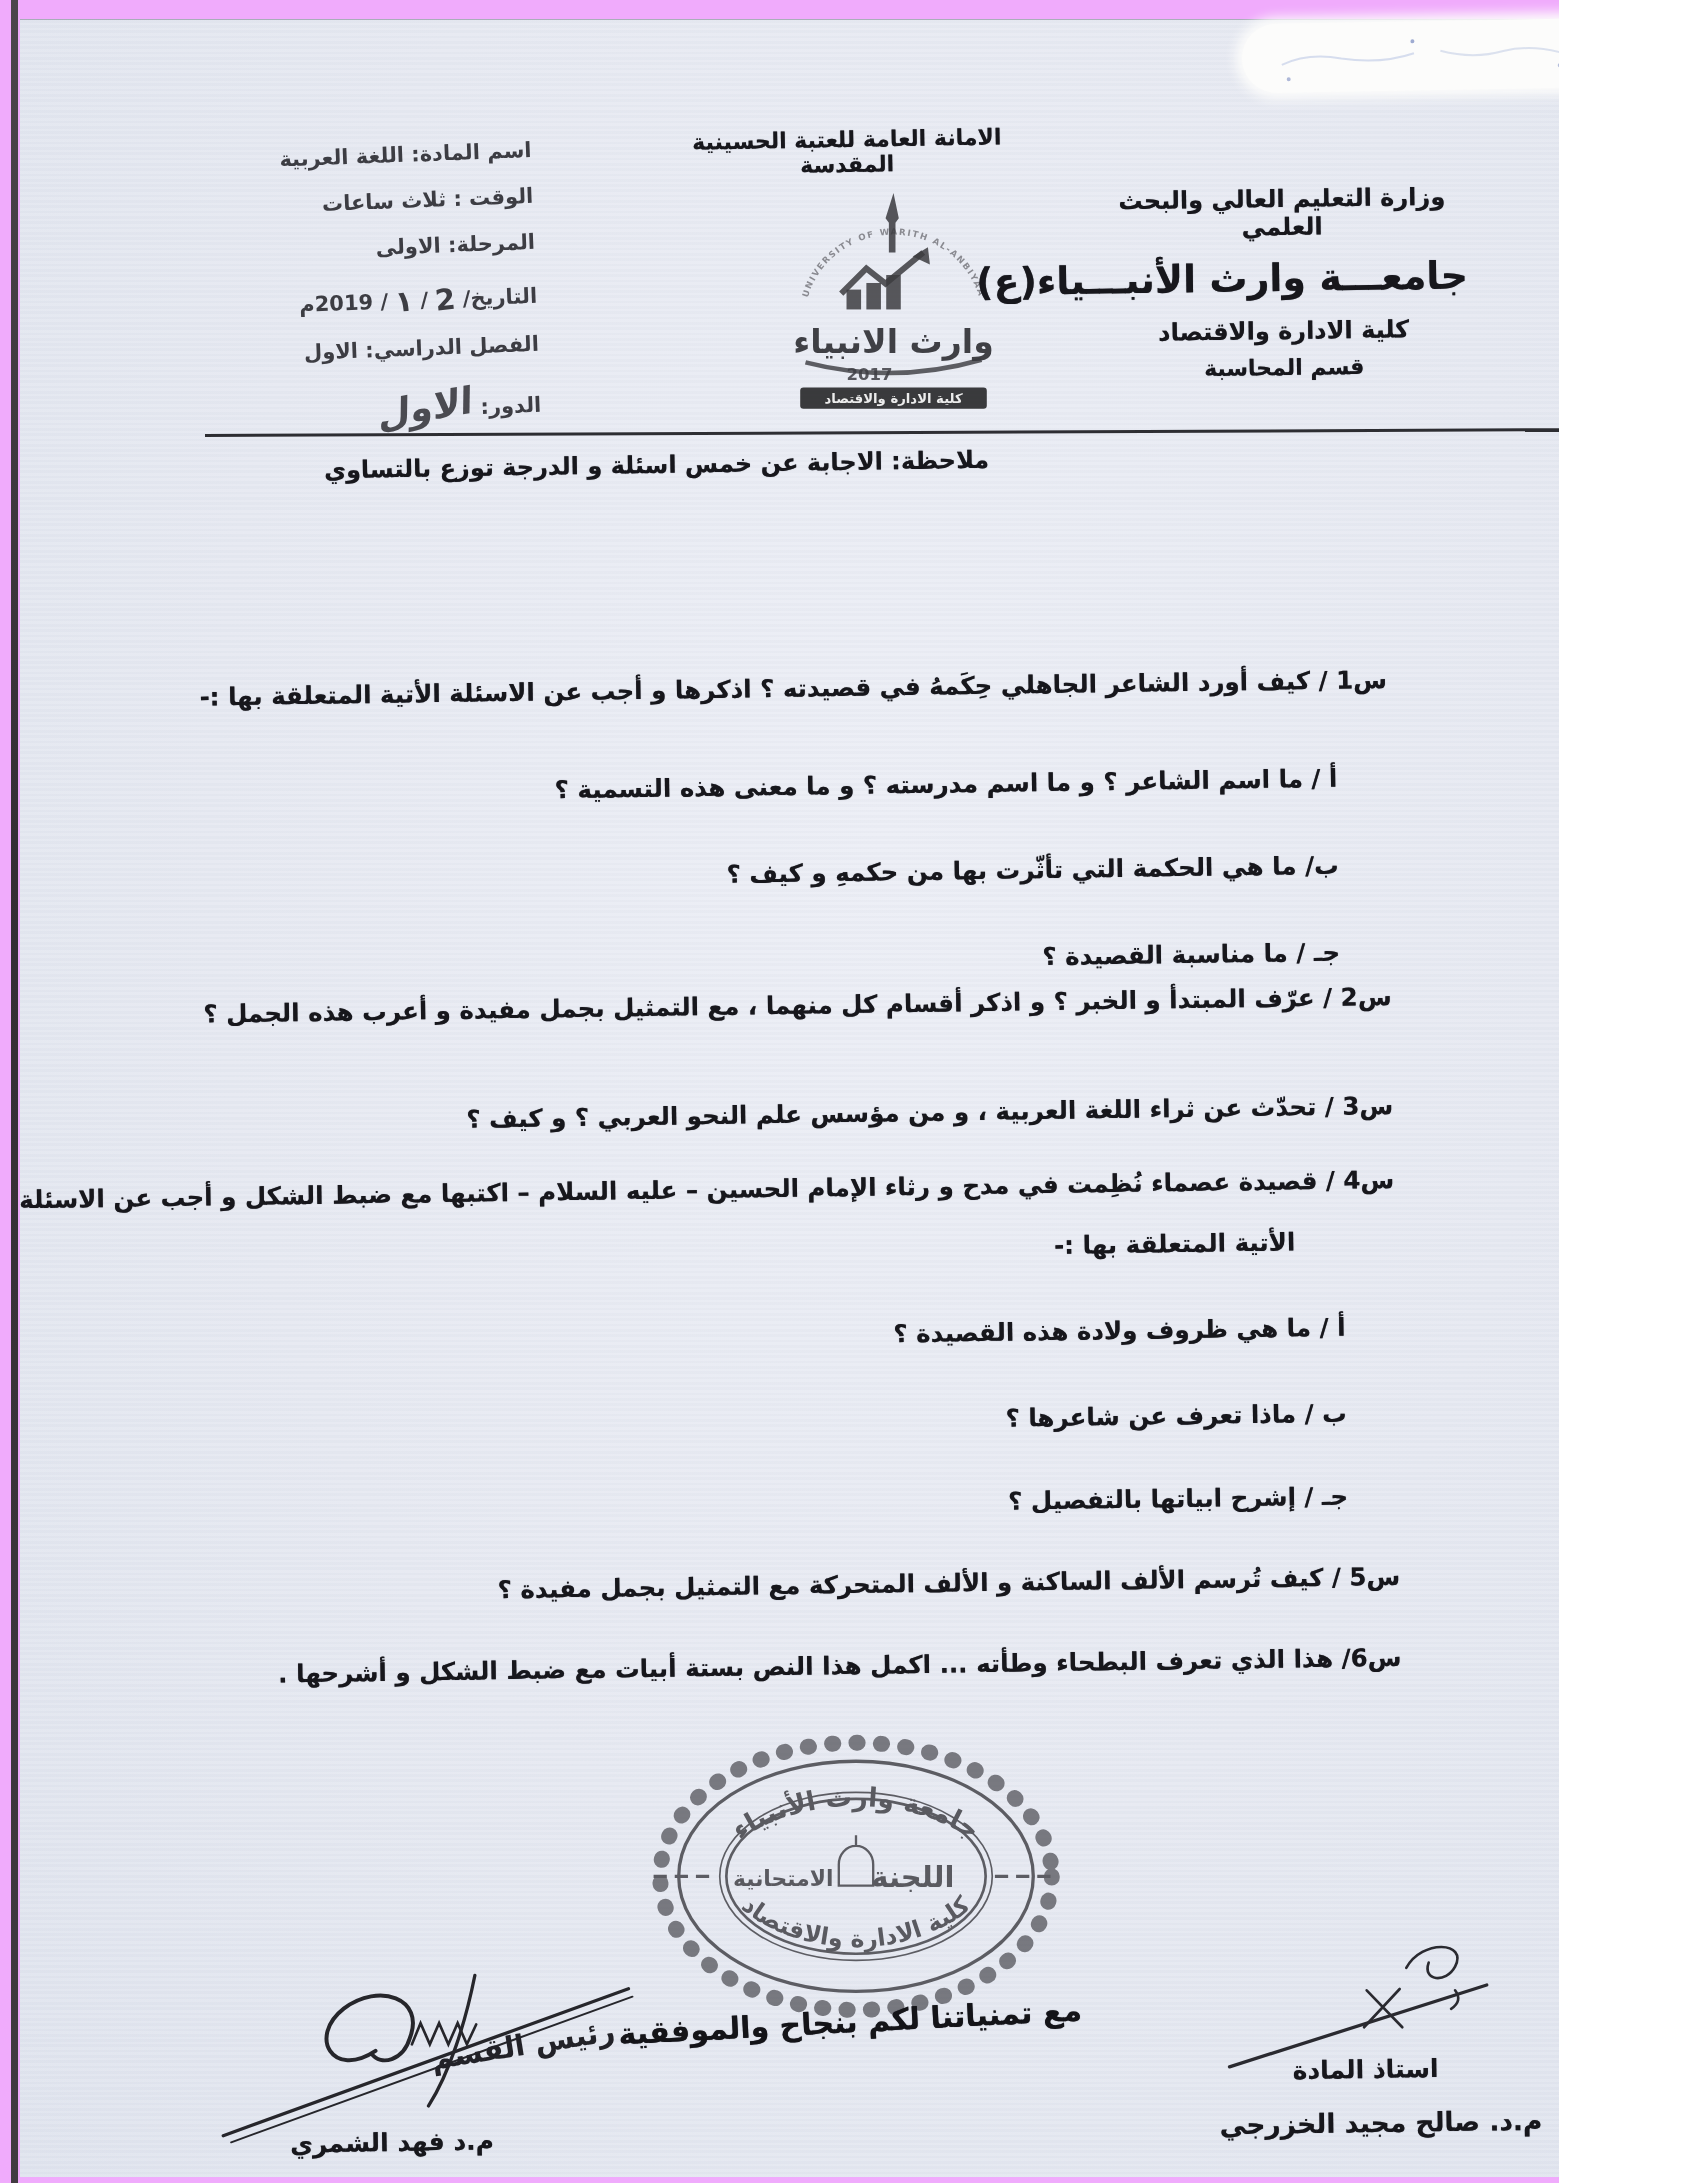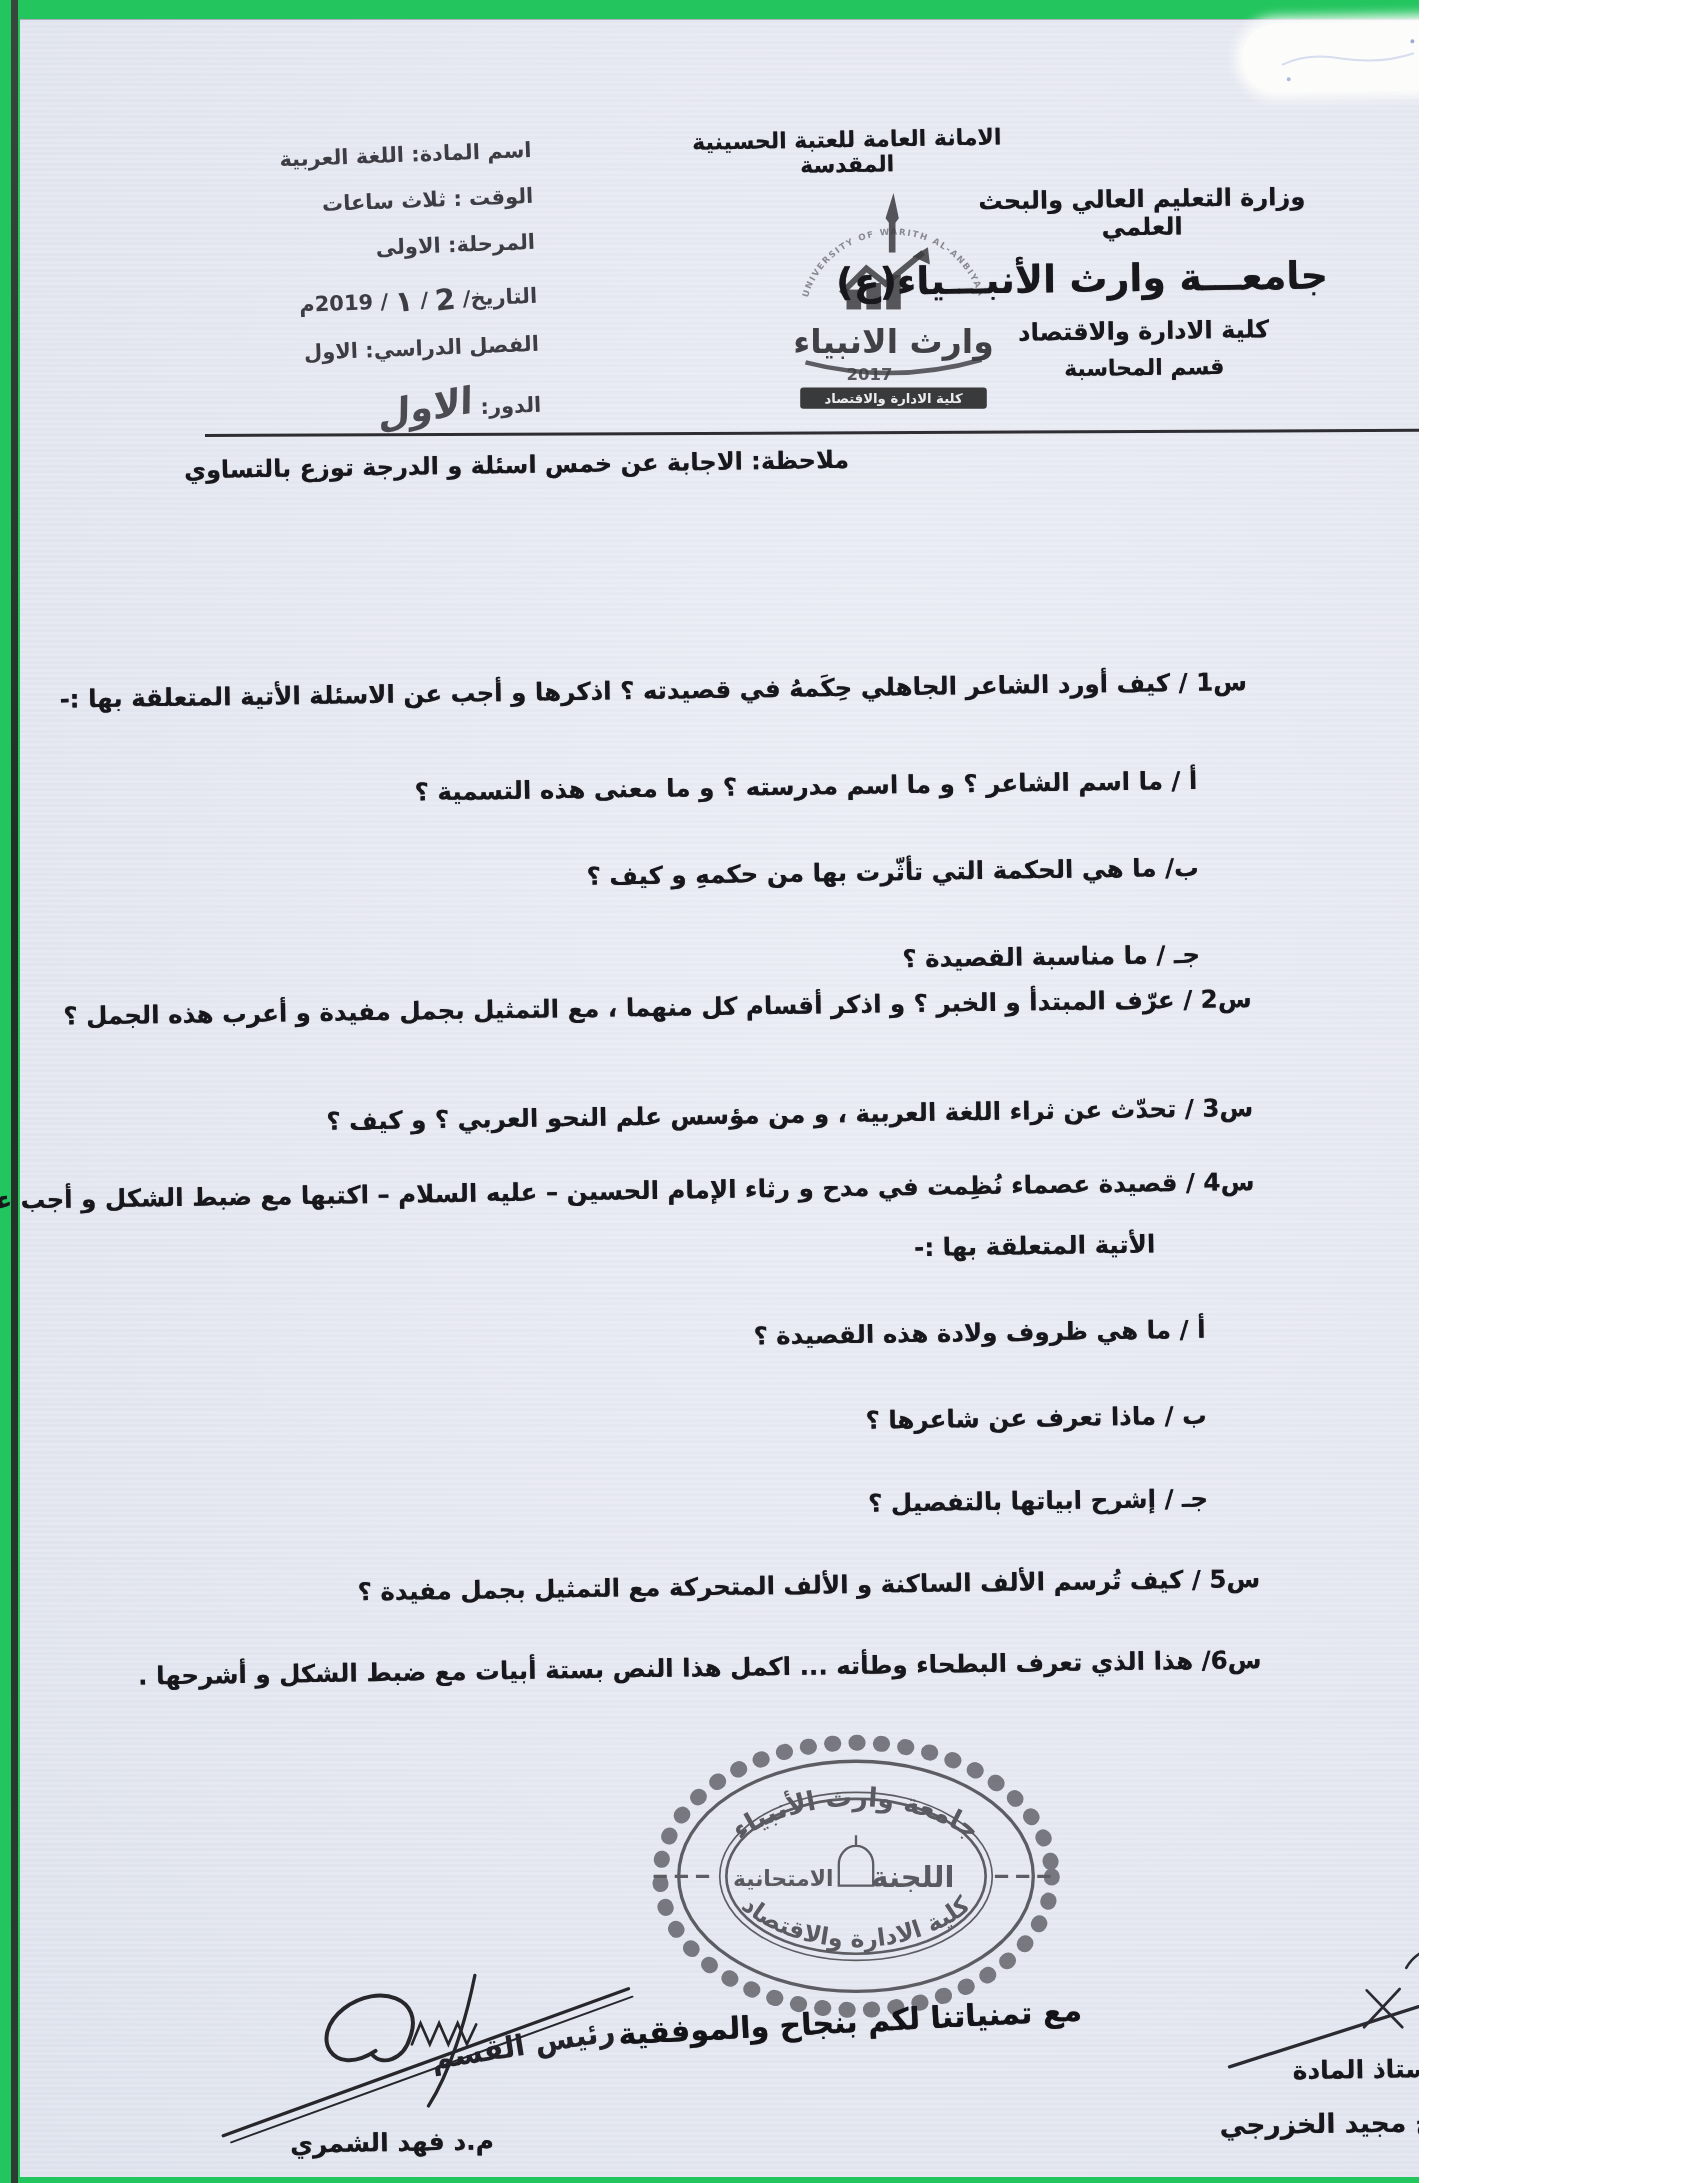--- a/index.html
+++ b/index.html
@@ -1,17 +1,17 @@
 <!DOCTYPE html>
 <html lang="ar" style="font-size:10.6px"><head>
 <meta charset="utf-8">
 <style>
   html,body{margin:0;padding:0;background:#ffffff;}
   *{box-sizing:border-box;font-family:"DejaVu Sans",sans-serif;}
-  .canvas{position:relative;width:1419px;height:2183px;background:#22c55e;overflow:hidden;}
+  .canvas{position:relative;width:1559px;height:2183px;background:#f0abfc;overflow:hidden;}
   .edge-dark{position:absolute;left:10.6px;top:0;width:7.3px;height:2183px;
     background:linear-gradient(180deg,#3a3a38,#1f1f1e 40%,#2e2e2c);opacity:.9;}
   .paper{position:absolute;left:20px;top:18.5px;width:1661px;height:2158px;
     background:radial-gradient(ellipse at 52% 38%, #edeff6 0%, #e7eaf2 55%, #e1e5ef 100%);
     border-top:1.3px solid rgba(110,116,130,.5);}
   .paper::after{content:"";position:absolute;inset:0;pointer-events:none;
     background:repeating-linear-gradient(0deg, rgba(255,255,255,.025) 0 2.6px, rgba(110,120,145,.03) 2.6px 5.3px);}
   .ink{color:#17171c;text-shadow:0 0 0.7px rgba(25,25,35,.65);}
   
   .secretariat{position:absolute;left:652px;top:127px;width:390px;text-align:center;

